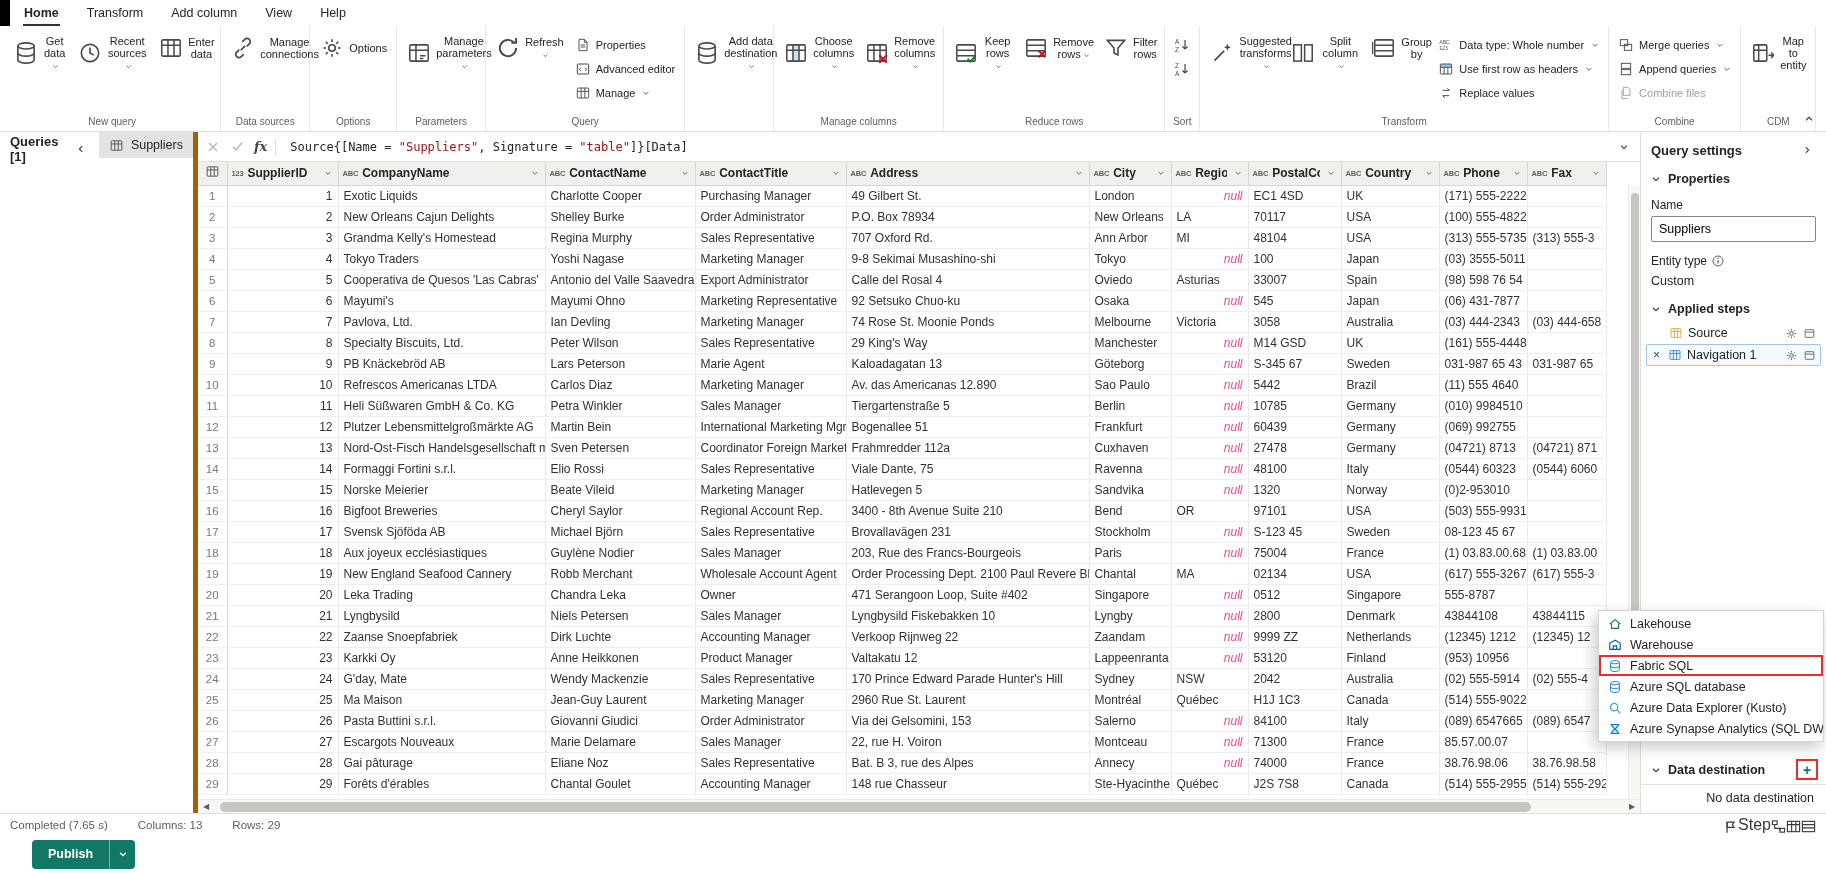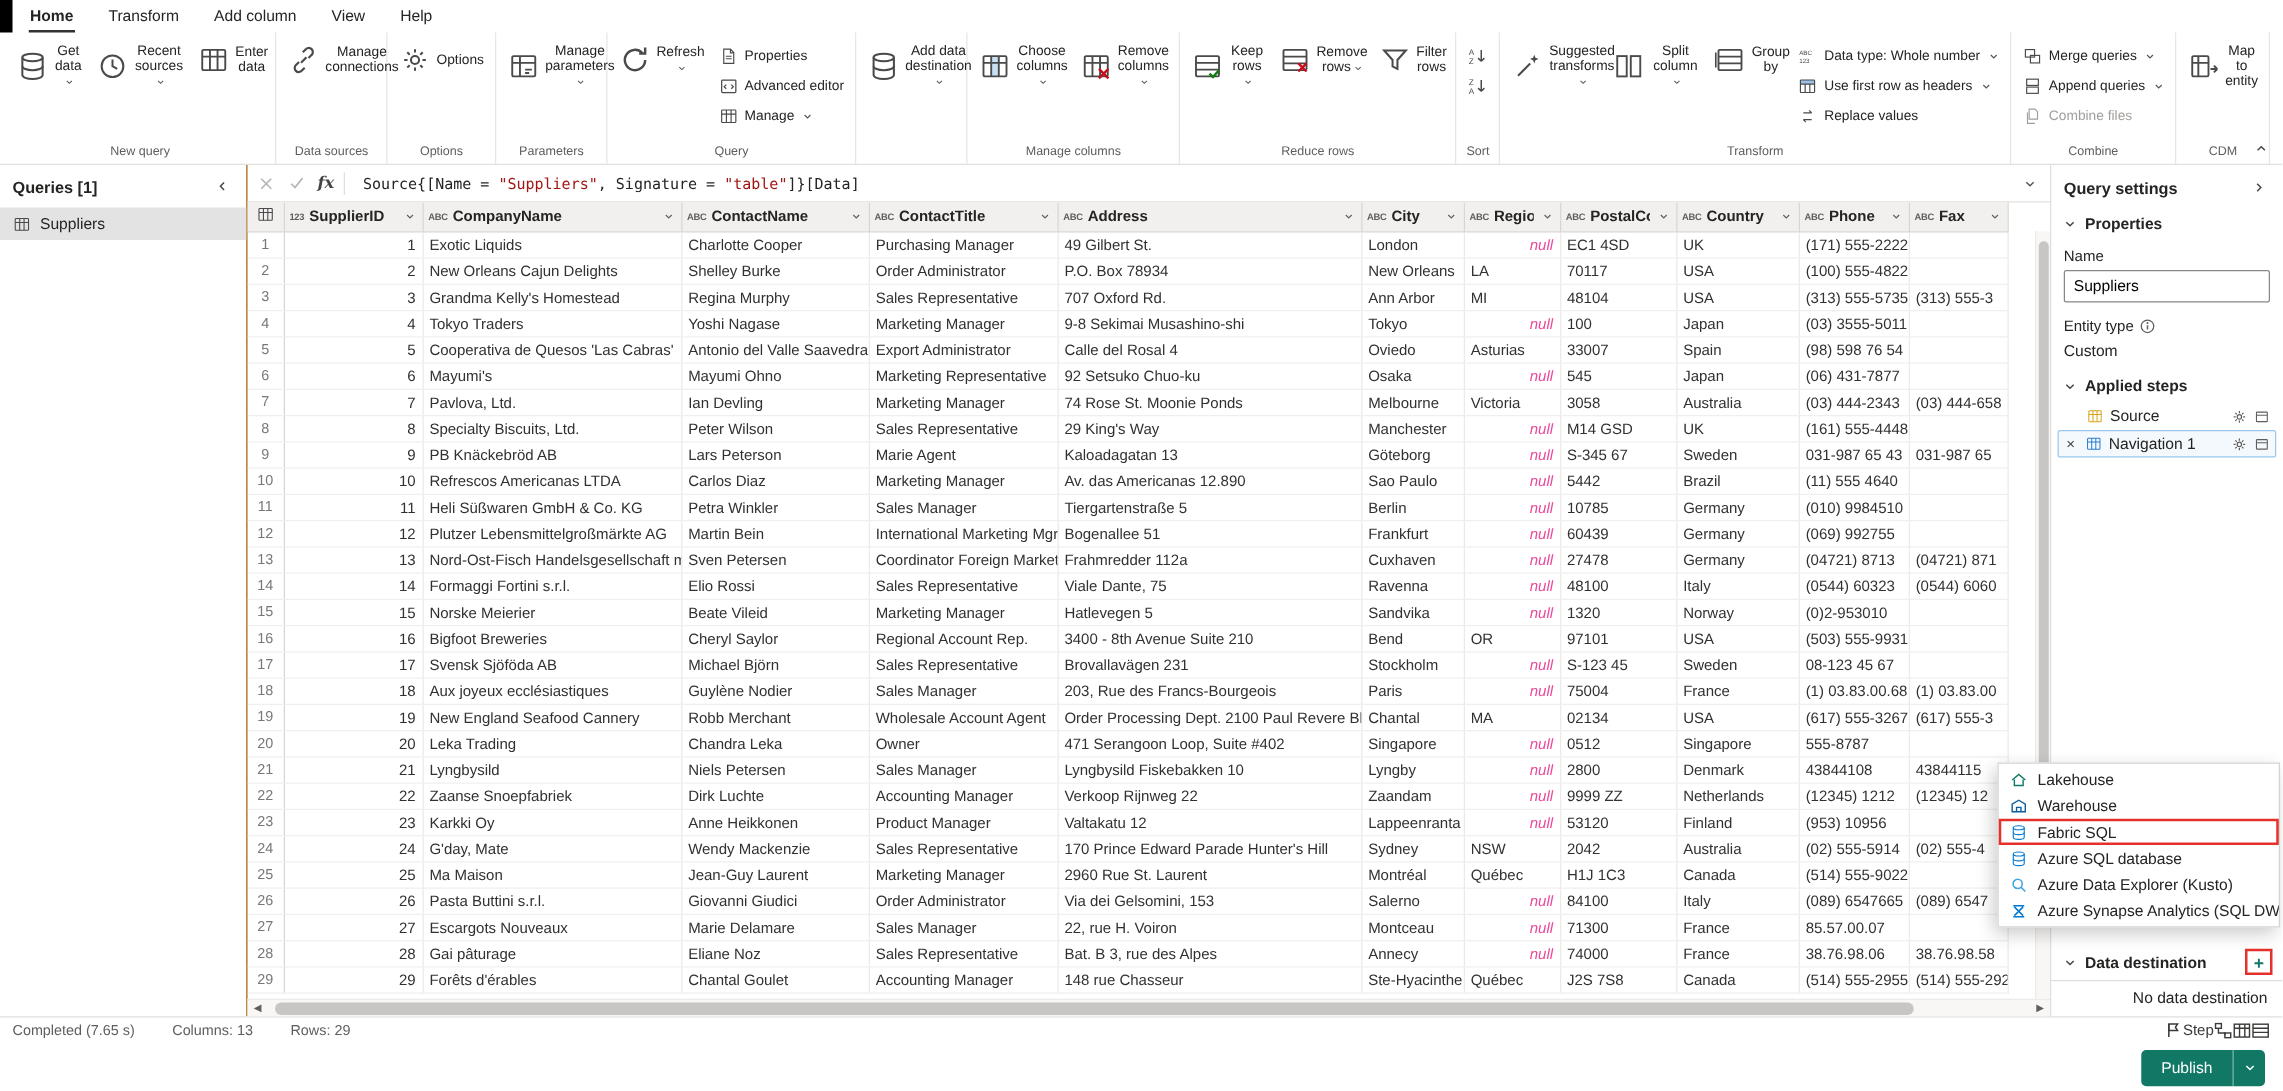--- a/index.html
+++ b/index.html
@@ -27,21 +27,21 @@
 .rbtn{display:flex;flex-direction:row;align-items:center;gap:4px;padding:7px 5px 2px;border-radius:2px;max-width:80px;min-width:44px;font-size:11px;color:#252423;text-align:center;}
 .rbtn .lbl{line-height:12px;}
 .stack{display:flex;flex-direction:column;align-items:flex-start;gap:2px;padding-top:6px;}
 .rbtn-s{display:flex;align-items:center;gap:5px;font-size:11px;padding:3px 5px;white-space:nowrap;border-radius:2px;}
 .rbtn-s.disabled{color:#a19f9d;}
 .chev{display:inline-flex;margin-left:2px;vertical-align:middle;}
 .ribbon-collapse{position:absolute;right:8px;bottom:4px;width:18px;height:16px;display:flex;align-items:center;justify-content:center;}
 
 
 .main{flex:1;display:flex;min-height:0;}
-.qpanel{width:198px;border-right:1px solid #a16207;display:flex;flex-direction:column;flex:none;}
+.qpanel{width:198px;border-right:5px solid #a16207;display:flex;flex:none;justify-content:center;}
 .qpanel-h{height:34px;display:flex;align-items:center;justify-content:space-between;padding:0 10px;font-size:13px;font-weight:bold;}
 .qitem{height:26px;display:flex;align-items:center;gap:7px;padding:0 10px;font-size:12.5px;}
 .qitem.selected{background:#e3e3e3;}
 
 .center{flex:1;display:flex;flex-direction:column;min-width:0;position:relative;}
 .fbar{height:30px;display:flex;align-items:center;border-bottom:1px solid #e1dfdd;gap:2px;padding:0 4px;flex:none;}
 .fico{width:22px;height:22px;display:flex;align-items:center;justify-content:center;}
 .fx{font-style:italic;font-weight:bold;color:#444;font-family:"DejaVu Serif",serif;font-size:13px;padding:0 4px;}
 .vsep{width:1px;height:18px;background:#e1dfdd;margin:0 2px;}
 .code{flex:1;font-family:"DejaVu Sans Mono",monospace;font-size:12px;padding-left:10px;white-space:nowrap;overflow:hidden;}
@@ -87,22 +87,22 @@
 .plusbtn{margin-left:auto;width:18px;height:17px;display:flex;align-items:center;justify-content:center;color:#117865;font-size:14px;font-weight:bold;outline:2px solid #e5312b;outline-offset:0;}
 .nodest{border-top:1px solid #e1dfdd;padding:6px 12px 8px;font-size:12.5px;text-align:right;}
 
 
 .dmenu{position:absolute;right:2px;bottom:131px;width:226px;background:#fff;border:1px solid #d6d4d2;box-shadow:-3px 5px 14px rgba(0,0,0,.22);padding:2px 0;z-index:50;}
 .dmenu-item{height:21px;display:flex;align-items:center;gap:8px;padding:0 9px;font-size:12.5px;white-space:nowrap;overflow:hidden;}
 .dmenu-item.highlighted{outline:2px solid #e5312b;outline-offset:-2px;}
 
 
 .statusbar{height:22px;border-top:1px solid #e1dfdd;display:flex;align-items:center;padding:0 10px;font-size:11.5px;color:#605e5c;gap:30px;flex:none;}
-.statusbar .right{margin-left:auto;display:flex;align-items:flex-start;gap:0;color:#3b3a39;font-size:12px;}
-.bottombar{height:38px;display:flex;align-items:center;justify-content:flex-end;padding:0 14px;flex:none;}
+.statusbar .right{margin-left:auto;display:flex;align-items:flex-end;gap:0;color:#3b3a39;font-size:16px;}
+.bottombar{height:38px;display:flex;align-items:center;justify-content:flex-start;padding:0 32px;flex:none;font-weight:bold;}
 .publish{display:flex;align-items:stretch;background:#117865;border-radius:4px;overflow:hidden;color:#fff;height:29px;}
 .publish .plabel{padding:0 16px;display:flex;align-items:center;font-size:12.5px;}
 .publish .pchev{width:26px;display:flex;align-items:center;justify-content:center;border-left:1px solid rgba(255,255,255,.45);}
 </style>
 </head>
 <body>
 
 <div class="app">
 
   <div class="tabsbar">

